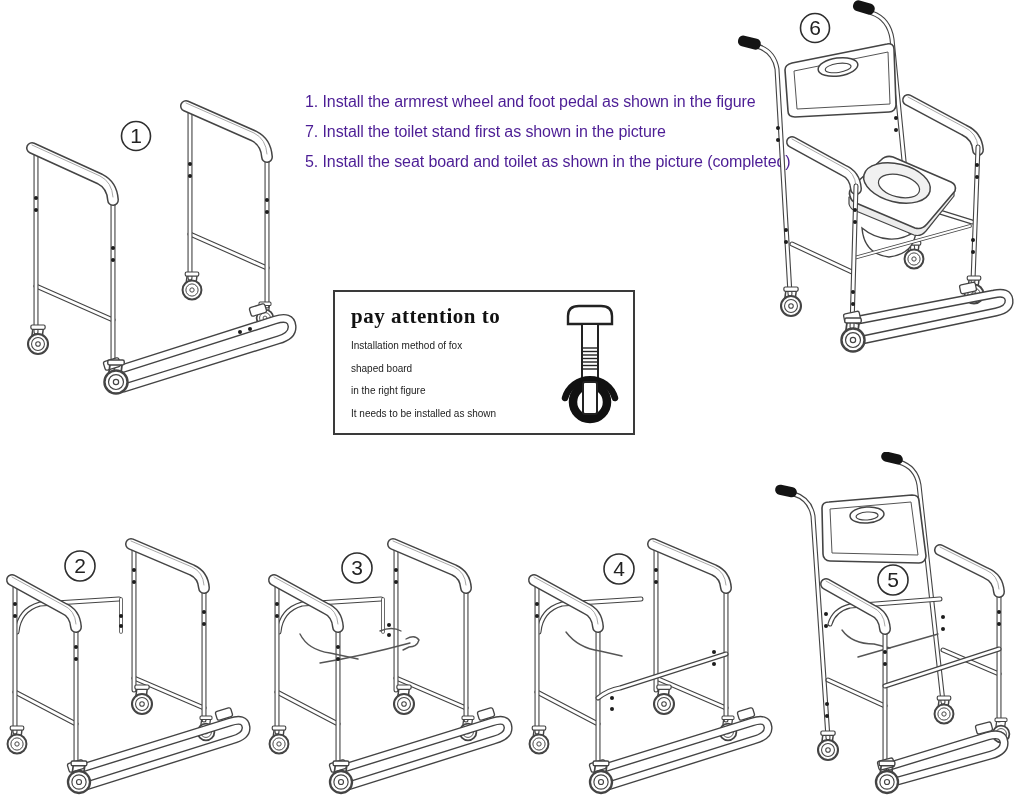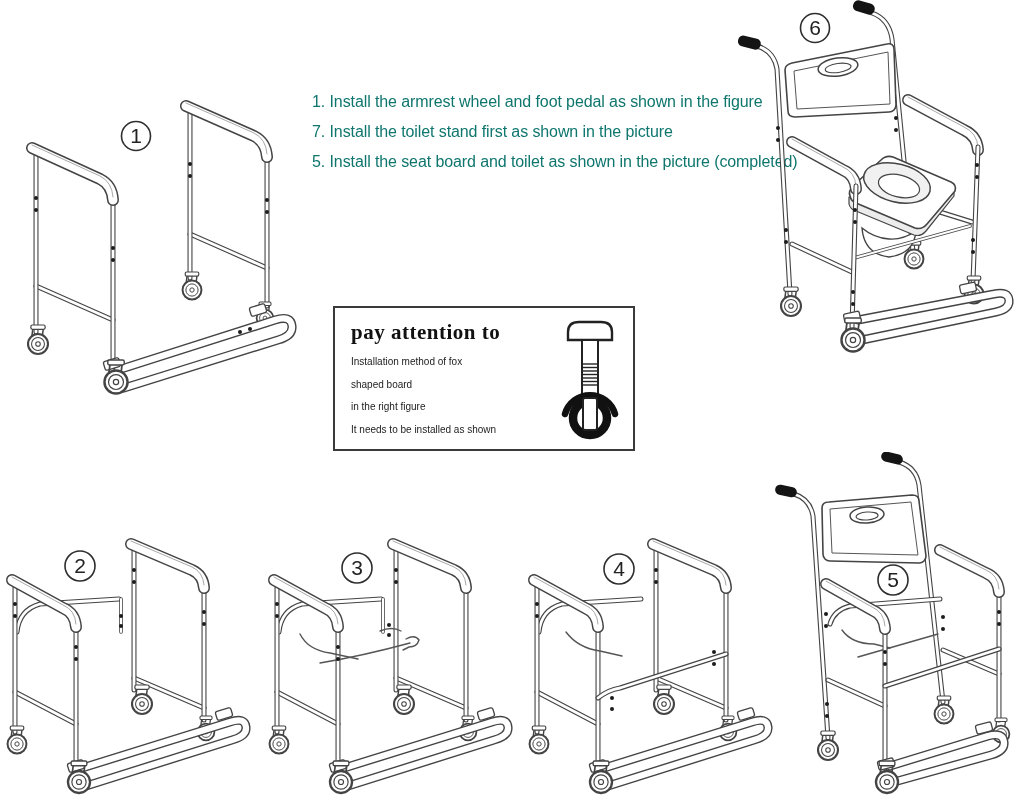--- a/index.html
+++ b/index.html
@@ -28,25 +28,25 @@
   .hole{fill:#fff;stroke:#444;stroke-width:1.2}
   .bucket{fill:#fff;stroke:#444;stroke-width:1.4}
   .grip{fill:#141414}
   .cw{fill:#fff;stroke:#444;stroke-width:2.2}
   .cw2{fill:none;stroke:#444;stroke-width:1.1}
   .cfork{stroke:#444;stroke-width:1.6;fill:none}
   .mfill{fill:#fff;stroke:#444;stroke-width:1.3}
   .badge-c{fill:#fff;stroke:#2e2e2e;stroke-width:1.6}
   .badge-t{font-family:"Liberation Sans",sans-serif;font-size:21px;font-weight:400;fill:#222;text-anchor:middle}
   
-  .instructions{position:absolute;left:312px;top:87px;width:478px;color:#0f766e;}
+  .instructions{position:absolute;left:305px;top:87px;width:478px;color:#4c1d95;}
   .instr-line{font-size:16px;line-height:30px;letter-spacing:-0.1px;white-space:nowrap;}
   
   .attention{position:absolute;left:333px;top:290px;width:302px;height:145px;
-             border:2px solid #3a3a3a;background:#fff;box-sizing:border-box;margin-top:16px;}
+             border:2px solid #3a3a3a;background:#fff;box-sizing:border-box;}
   .attention-title{font-family:"Liberation Serif",serif;font-weight:700;font-size:21px;
                    letter-spacing:0.5px;color:#111;margin:12px 0 6px 16px;}
   .attention-body{margin-left:16px;width:212px;color:#222;}
   .attention-line{font-size:10px;line-height:22.5px;white-space:nowrap;}
   .bolt-icon{position:absolute;right:8px;top:10px;}
 </style>
 </head>
 <body>
 
 <div class="canvas">

